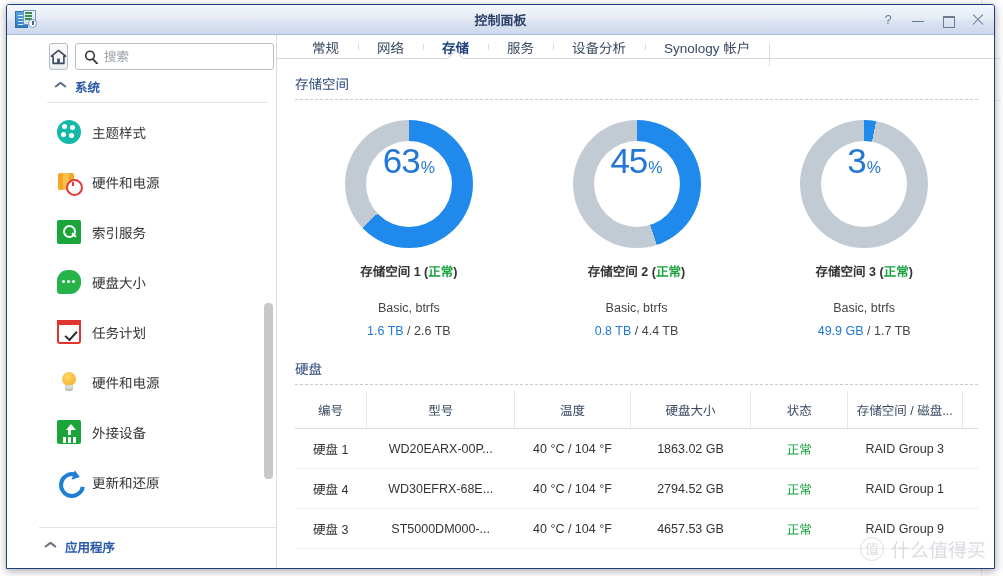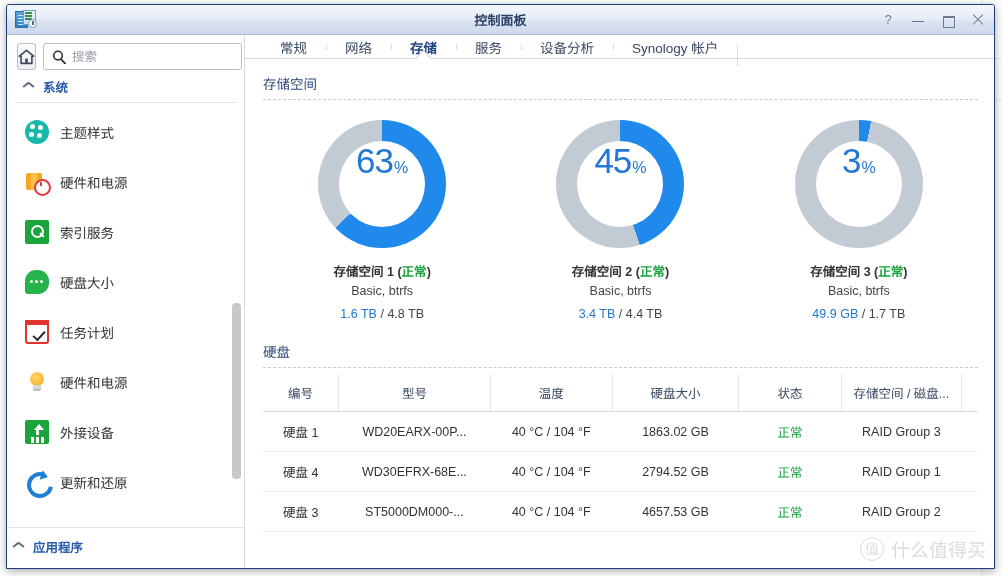--- a/index.html
+++ b/index.html
@@ -103,21 +103,21 @@
     content:""; position:absolute; left:2px; top:3px; width:10px; height:9px;
     border: 1px solid #6a7a93; border-top-width: 2px;
   }
   .wc-close::before, .wc-close::after {
     content:""; position:absolute; left:0px; top:6px; width:14px; height:1.3px; background:#6a7a93;
   }
   .wc-close::before { transform: rotate(45deg); }
   .wc-close::after  { transform: rotate(-45deg); }
 
   
-  #body { flex: 1 1 auto; display: flex; min-height: 0; background: #fff; }
+  #body { flex: 1 1 auto; display: flex; min-height: 0; background: #fff; padding-left: 32px; }
 
   
   #sidebar {
     width: 238px; flex: 0 0 238px;
     border-right: 1px solid #d8dbe0;
     position: relative;
     background: #ffffff;
     display: flex; flex-direction: column;
     min-height: 0;
   }
@@ -325,21 +325,21 @@
   }
   .pct {
     font-size: 35px; color: #2278d4; font-weight: normal; letter-spacing: -1px;
     font-family: "Liberation Sans", sans-serif;
   }
   .pct-sign { font-size: 16px; color: #2278d4; margin-left: 1px; }
   .vol-name {
     margin-top: 13px; font-size: 12.5px; font-weight: bold; color: #333;
   }
   .vol-name .st { color: #19a33d; }
-  .vol-type { margin-top: 4px; font-size: 12.5px; color: #444; }
+  .vol-type { margin-top: 21px; font-size: 12.5px; color: #444; }
   .vol-size { margin-top: 9px; font-size: 12.5px; color: #444; }
   .vol-size .used { color: #2278d4; }
 
   
   #disks-wrap { margin-top: 20px; }
   table { width: 100%; border-collapse: collapse; }
   thead th {
     font-size: 12.5px; font-weight: normal; color: #3a4a63;
     padding: 9px 4px; border-bottom: 1px solid #d7dbe1;
     border-right: 1px solid #e4e7ec;
@@ -511,38 +511,38 @@
                   <span class="pct">63</span>
                   <span class="pct-sign">%</span>
                 </div>
               </div>
               <div class="vol-name">
                 <span>存储空间 1</span>
                 <span> (</span><span class="st">正常</span><span>)</span>
               </div>
               <div class="vol-type">Basic, btrfs</div>
               <div class="vol-size">
-                <span class="used">1.6 TB</span><span> / </span><span>4.8 TB</span>
+                <span class="used">1.6 TB</span><span> / </span><span>2.6 TB</span>
               </div>
             </div>
 
             <div class="vol">
               <div class="donut" id="donut1" style="background: conic-gradient(rgb(32, 137, 236) 0deg, rgb(32, 137, 236) 162deg, rgb(194, 203, 212) 162deg, rgb(194, 203, 212) 360deg);">
                 <div class="donut-hole">
                   <span class="pct">45</span>
                   <span class="pct-sign">%</span>
                 </div>
               </div>
               <div class="vol-name">
                 <span>存储空间 2</span>
                 <span> (</span><span class="st">正常</span><span>)</span>
               </div>
               <div class="vol-type">Basic, btrfs</div>
               <div class="vol-size">
-                <span class="used">3.4 TB</span><span> / </span><span>4.4 TB</span>
+                <span class="used">0.8 TB</span><span> / </span><span>4.4 TB</span>
               </div>
             </div>
 
             <div class="vol">
               <div class="donut" id="donut2" style="background: conic-gradient(rgb(32, 137, 236) 0deg, rgb(32, 137, 236) 10.8deg, rgb(194, 203, 212) 10.8deg, rgb(194, 203, 212) 360deg);">
                 <div class="donut-hole">
                   <span class="pct">3</span>
                   <span class="pct-sign">%</span>
                 </div>
               </div>
@@ -592,21 +592,21 @@
                   <td class="ok">正常</td>
                   <td>RAID Group 1</td>
                   <td></td>
                 </tr>
                 <tr>
                   <td>硬盘 3</td>
                   <td>ST5000DM000-...</td>
                   <td>40 °C / 104 °F</td>
                   <td>4657.53 GB</td>
                   <td class="ok">正常</td>
-                  <td>RAID Group 2</td>
+                  <td>RAID Group 9</td>
                   <td></td>
                 </tr>
               </tbody>
             </table>
           </div>
 
           <div id="watermark">
             <span id="wm-circle">值</span>
             <span>什么值得买</span>
           </div>

